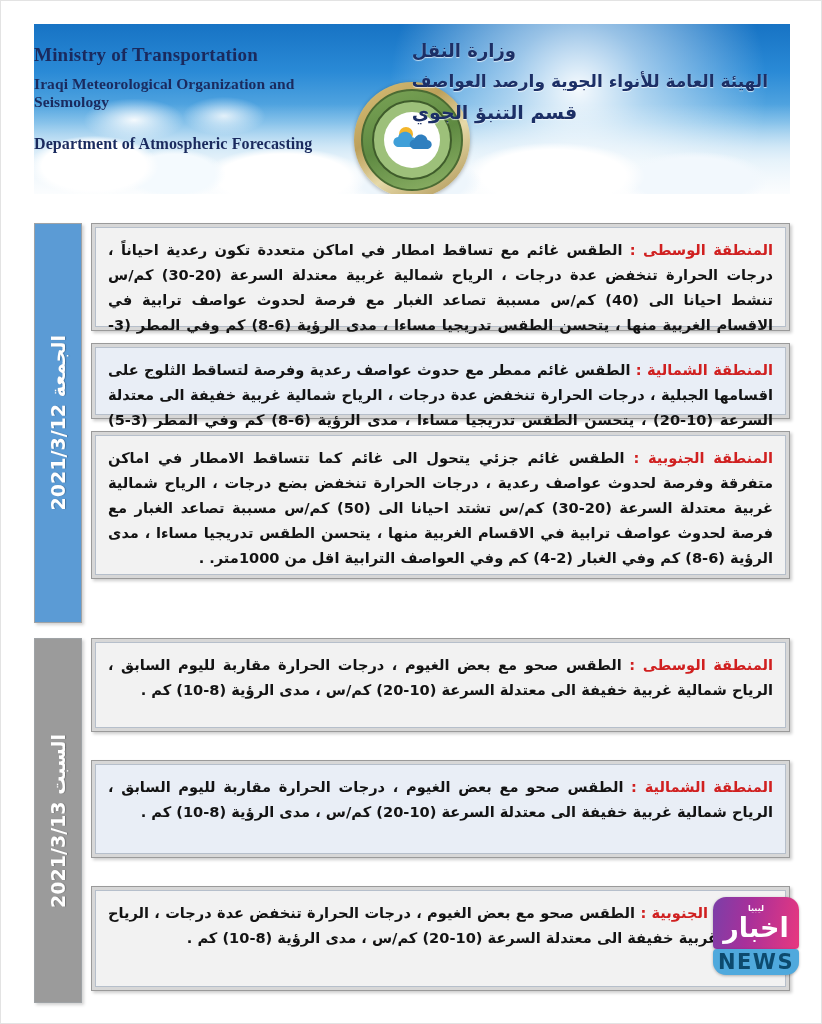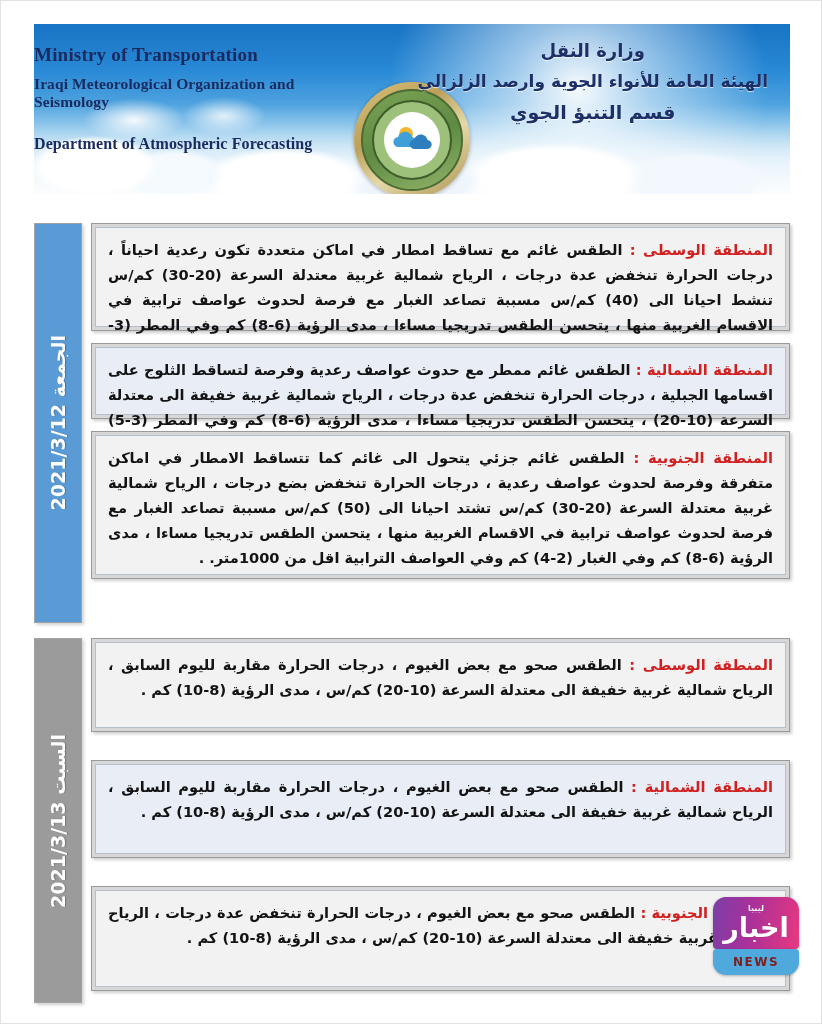--- a/index.html
+++ b/index.html
@@ -66,21 +66,21 @@
     font-weight: 700;
   }
   .banner-en .l1 { font-size: 19px; letter-spacing: .2px; margin-bottom: 9px; }
   .banner-en .l2 { font-size: 15.5px; letter-spacing: .1px; margin-bottom: 10px; }
   .banner-en .l3 { font-size: 16px; letter-spacing: .1px; margin-top: 24px; }
 
   .banner-ar {
     position: absolute;
     right: 22px;
     top: 16px;
-    text-align: center;
+    text-align: left;
     direction: rtl;
     color: #1c2f66;
     font-weight: 700;
     text-shadow: 0 1px 1px rgba(255,255,255,0.7);
   }
   .banner-ar .a1 { font-size: 18px; margin-bottom: 10px; }
   .banner-ar .a2 { font-size: 17px; margin-bottom: 10px; }
   .banner-ar .a3 { font-size: 19px; }
 
   
@@ -238,22 +238,22 @@
     font-size: 27px;
     font-weight: 700;
     line-height: 1;
     letter-spacing: -.5px;
   }
   .wm-bottom {
     width: 86px;
     height: 26px;
     border-radius: 4px 4px 13px 13px;
     background: #4fa9dd;
-    color: #7f1d1d;
-    font-size: 12px;
+    color: #0c4a6e;
+    font-size: 21px;
     font-weight: 700;
     letter-spacing: 1.5px;
     display: flex;
     align-items: center;
     justify-content: center;
     direction: ltr;
     box-shadow: 0 1px 3px rgba(0,0,0,0.28);
   }
 </style>
 </head>
@@ -280,21 +280,21 @@
               <path d="M10 24c-3.2 0-5.6-2.3-5.6-5.1 0-2.6 2-4.8 4.8-5 .8-3 3.6-5.2 7-5.2 3.5 0 6.5 2.4 7.1 5.6 2.6.3 4.5 2.3 4.5 4.8 0 2.7-2.4 4.9-5.4 4.9z" fill="#3f9fd8"></path>
               <path d="M26 26c-3 0-5.3-2.2-5.3-4.8 0-2.5 1.9-4.5 4.5-4.7.8-2.8 3.4-4.9 6.6-4.9 3.3 0 6.1 2.3 6.7 5.3 2.4.3 4.2 2.2 4.2 4.5 0 2.6-2.2 4.6-5.1 4.6z" fill="#2f7fbf"></path>
             </svg>
           </div>
         </div>
       </div>
     </div>
 
     <div class="banner-ar">
       <div class="a1"><span>وزارة النقل</span></div>
-      <div class="a2"><span>الهيئة العامة للأنواء الجوية وارصد الزلزالي</span></div>
+      <div class="a2"><span>الهيئة العامة للأنواء الجوية وارصد العواصف</span></div>
       <div class="a3"><span>قسم التنبؤ الجوي</span></div>
     </div>
   </div>
 
   <div class="group" id="group-0">
     <div class="daystrip blue" style="background: rgb(91, 155, 213);">
       <div class="daystrip-label">الجمعة 2021/3/12</div>
     </div>
     <div class="blocks">
       <div class="fbox tint-white" id="g0-b0">

